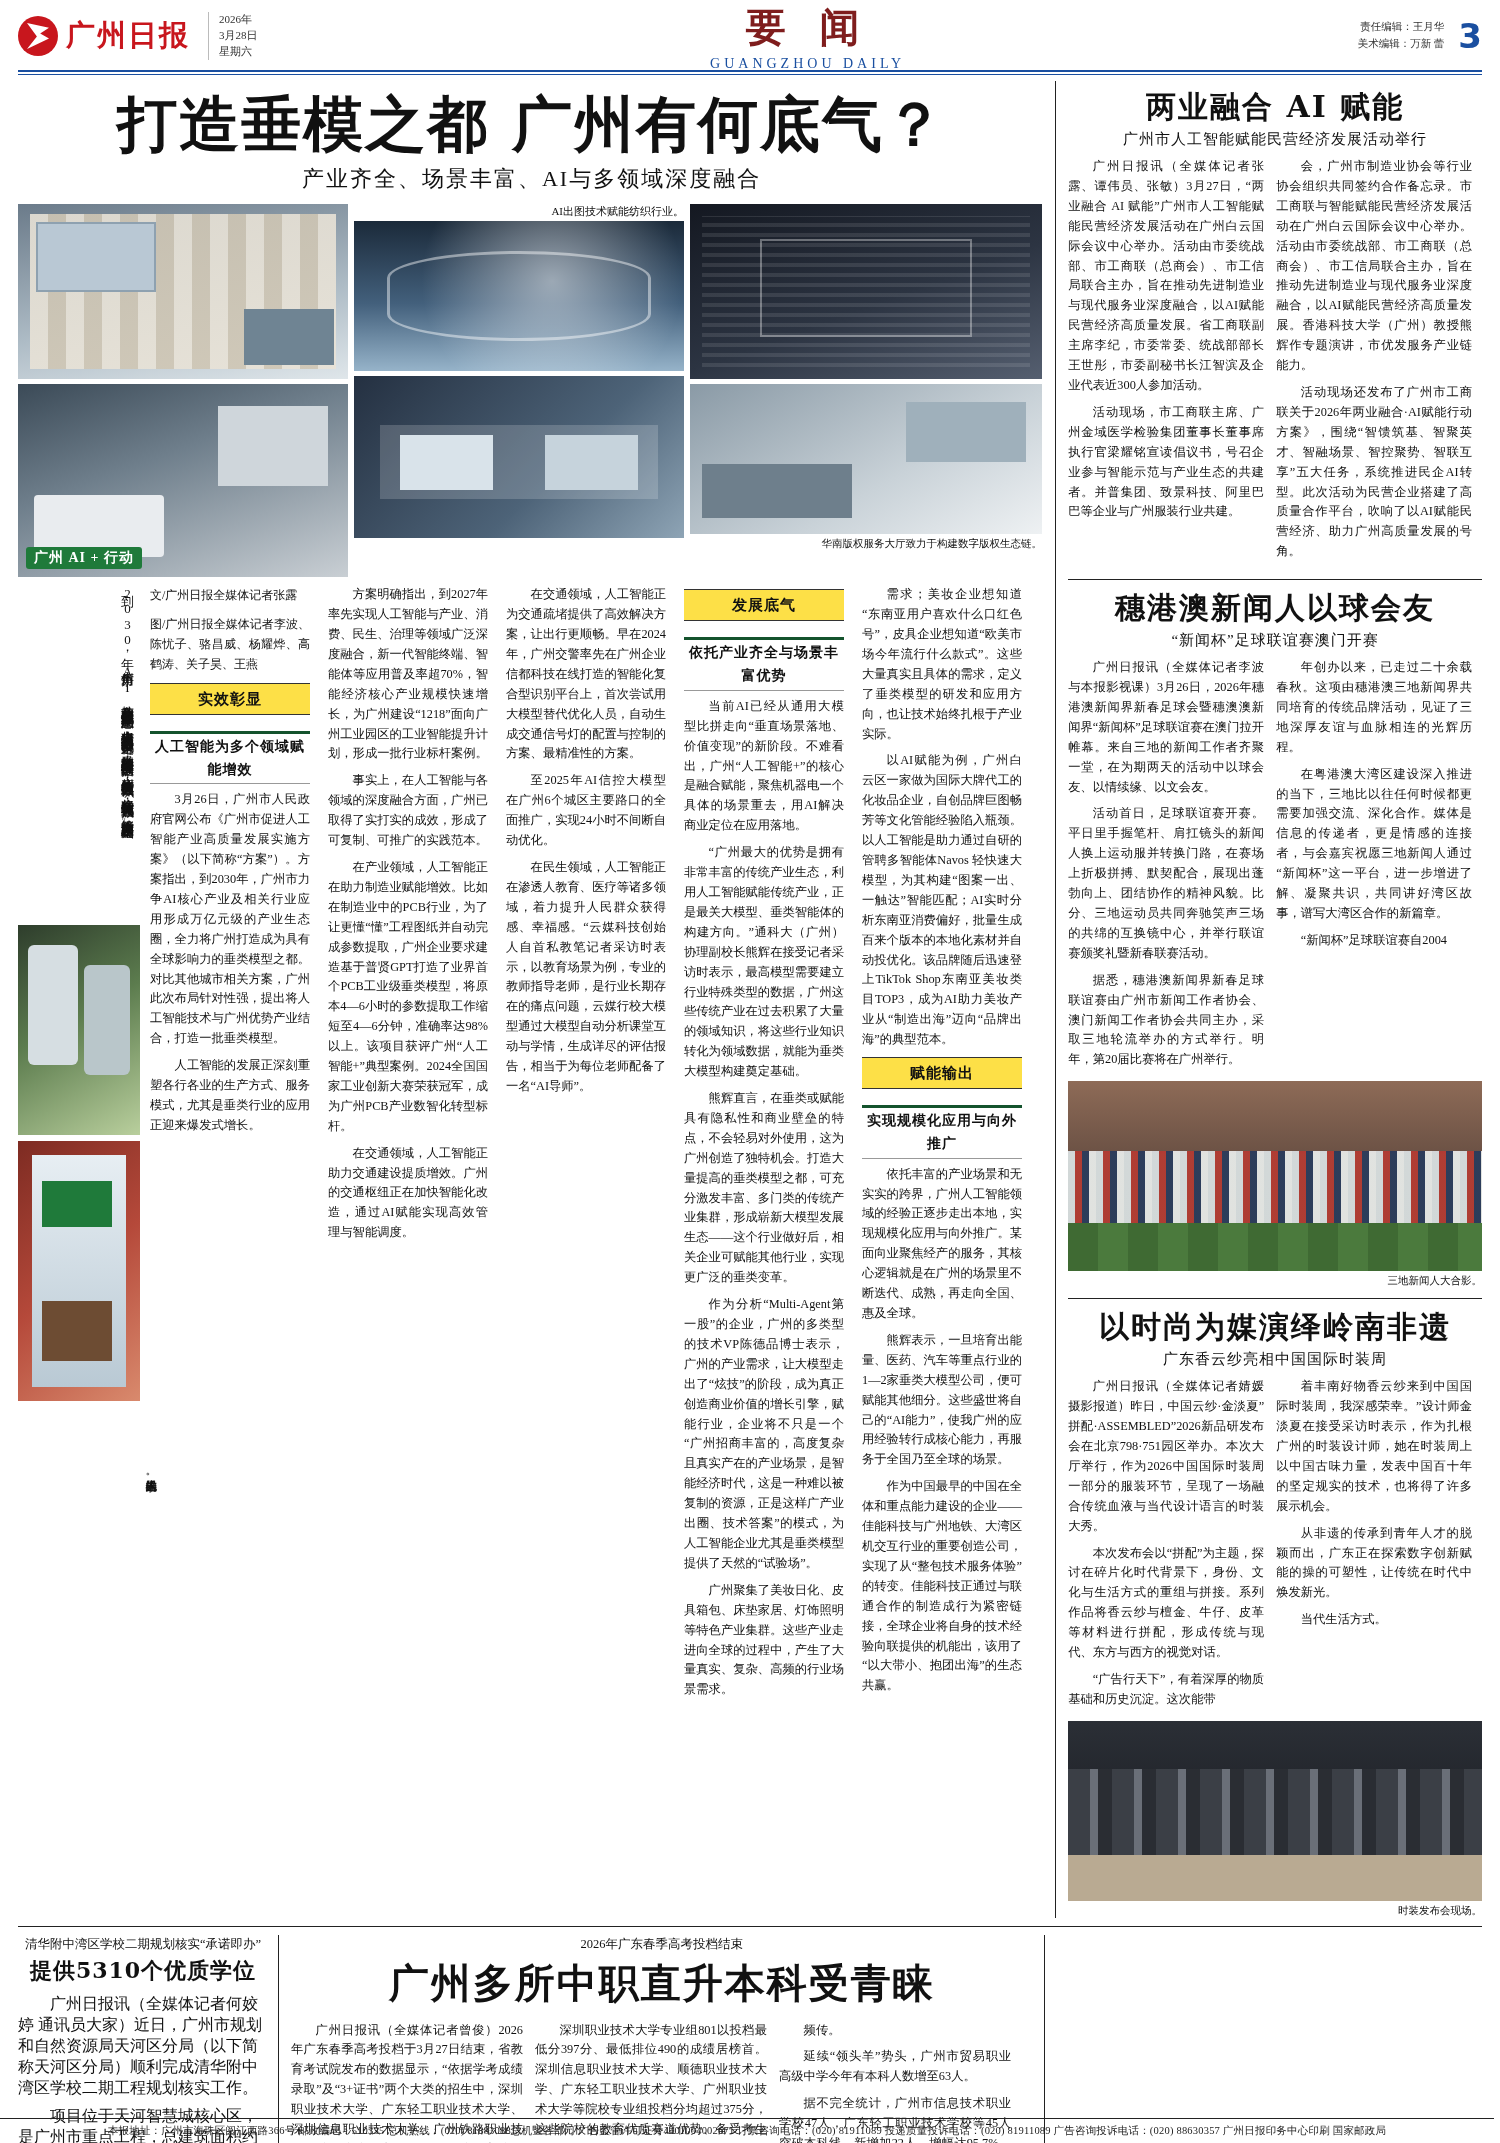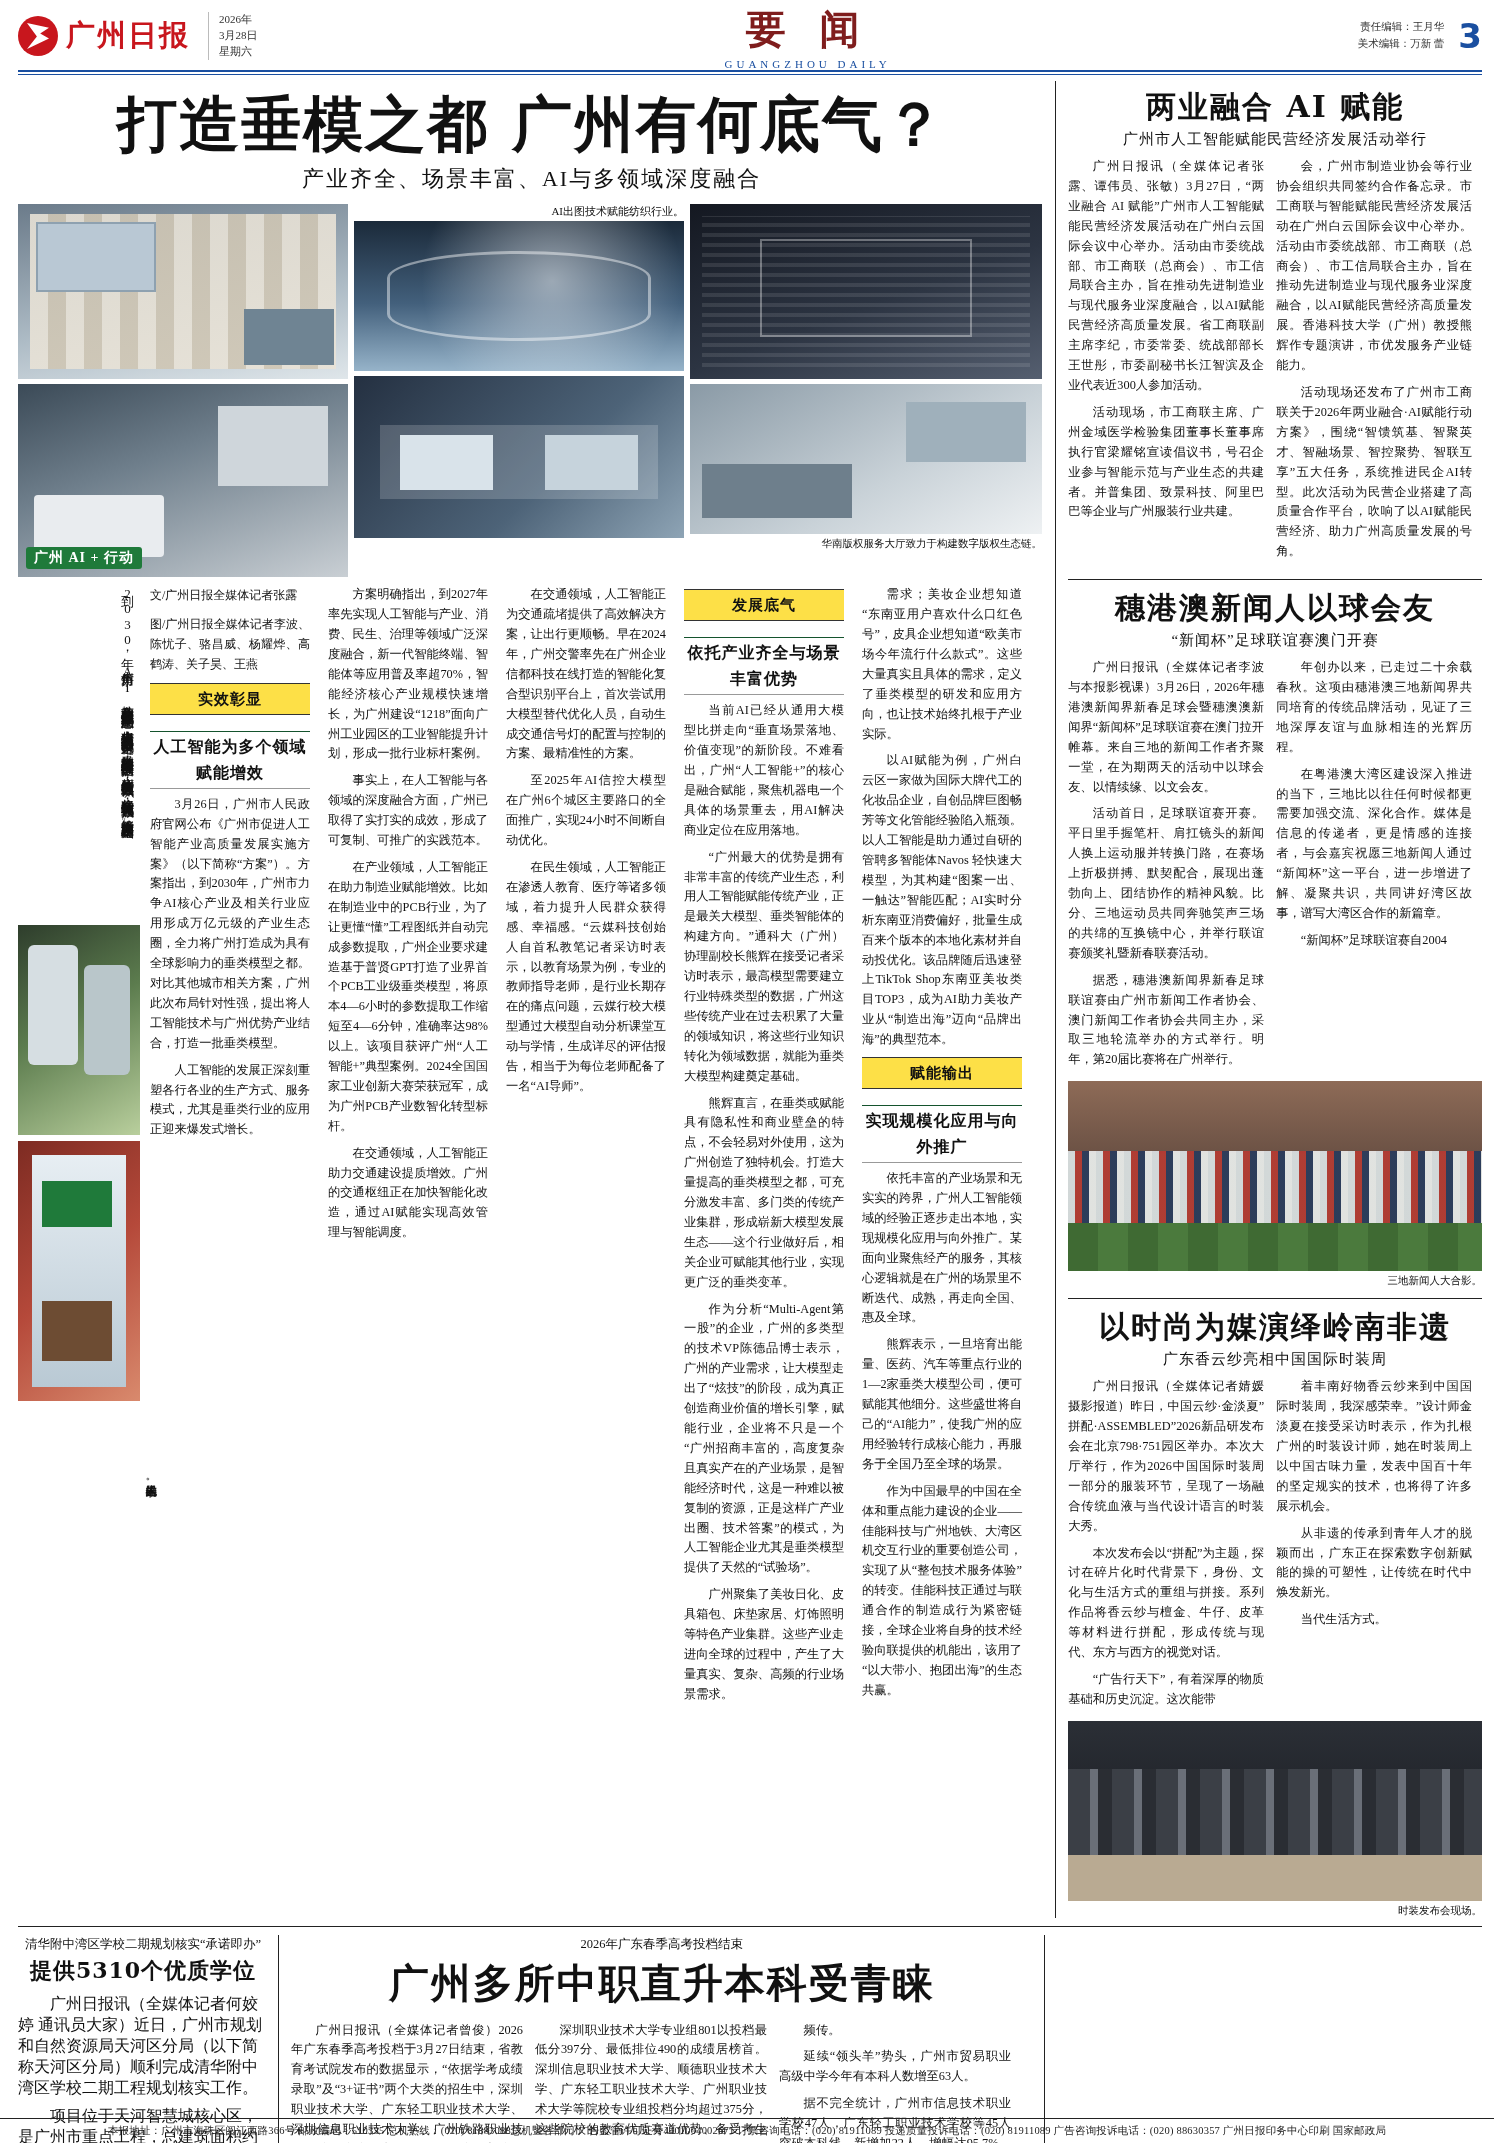--- a/index.html
+++ b/index.html
@@ -26,21 +26,21 @@
     background:#fff;
     clip-path:polygon(0 0,100% 18%,60% 40%,100% 60%,0 100%,45% 52%);
   }
   .logo-text { font-size:29px; font-weight:bold; color:#c8161d; letter-spacing:2px;
     font-family:"DejaVu Serif", serif; white-space:nowrap;}
   .date-box { margin-left:10px; padding-left:10px; border-left:1px solid #bbb;
     font-size:11px; line-height:1.45; color:#333; }
   .center-title { flex:1; text-align:center; }
   .center-title .zh { font-size:40px; font-weight:bold; color:#7f1d1d; letter-spacing:10px;
      font-family:"DejaVu Serif", serif;}
-  .center-title .en { font-size:11px; letter-spacing:4px; color:#1a4fa0; margin-top:1px;font-family:Liberation Serif, serif;}
+  .center-title .en { font-size:14px; letter-spacing:4px; color:#1a4fa0; margin-top:1px;font-family:Liberation Serif, serif;}
   .editors { font-size:10.5px; line-height:1.6; color:#333; text-align:right; }
   .pagenum { font-size:34px; font-weight:bold; color:#1a4fa0; margin-left:14px;
      font-family:"DejaVu Sans", sans-serif;}
 
   .rule-blue { border-top:2px solid #1a4fa0; margin:2px 4px 0 4px; }
   .rule-blue2 { border-top:1px solid #1a4fa0; margin:2px 4px 6px 4px; }
 
   
   .body-grid { display:flex; gap:10px; padding:0 4px; }
   .col-left { width:1030px; }
@@ -95,22 +95,22 @@
   .txtcol { width:160px; }
   .txtcol p { margin:0 0 7px 0; text-indent:2em; }
   .byline { font-size:12px; line-height:1.7; margin-bottom:8px; }
 
   .subsec {
     text-align:center; font-weight:bold; font-size:15px; letter-spacing:1px;
     border-top:1px solid #333; border-bottom:1px solid #333;
     padding:3px 0; margin:4px 0 8px 0; background:#fde047;
   }
   .subsec2 {
-    text-align:center; font-weight:bold; font-size:16px; letter-spacing:1px;
-    margin:16px 0 6px 0; border-top:1px solid #14532d; border-bottom:1px solid #999; padding:2px 0;
+    text-align:center; font-weight:bold; font-size:14px; letter-spacing:1px;
+    margin:16px 0 6px 0; border-top:3px solid #14532d; border-bottom:1px solid #999; padding:2px 0;
   }
 
   .vert-cap {
     writing-mode:vertical-rl; text-orientation:upright;
     font-size:11.5px; line-height:1.5; color:#111; height:150px;
   }
 
   
   .rt-head { text-align:center; font-size:30px; font-weight:bold; letter-spacing:2px;
       font-family:"DejaVu Serif", serif; margin:6px 0 2px 0;}

